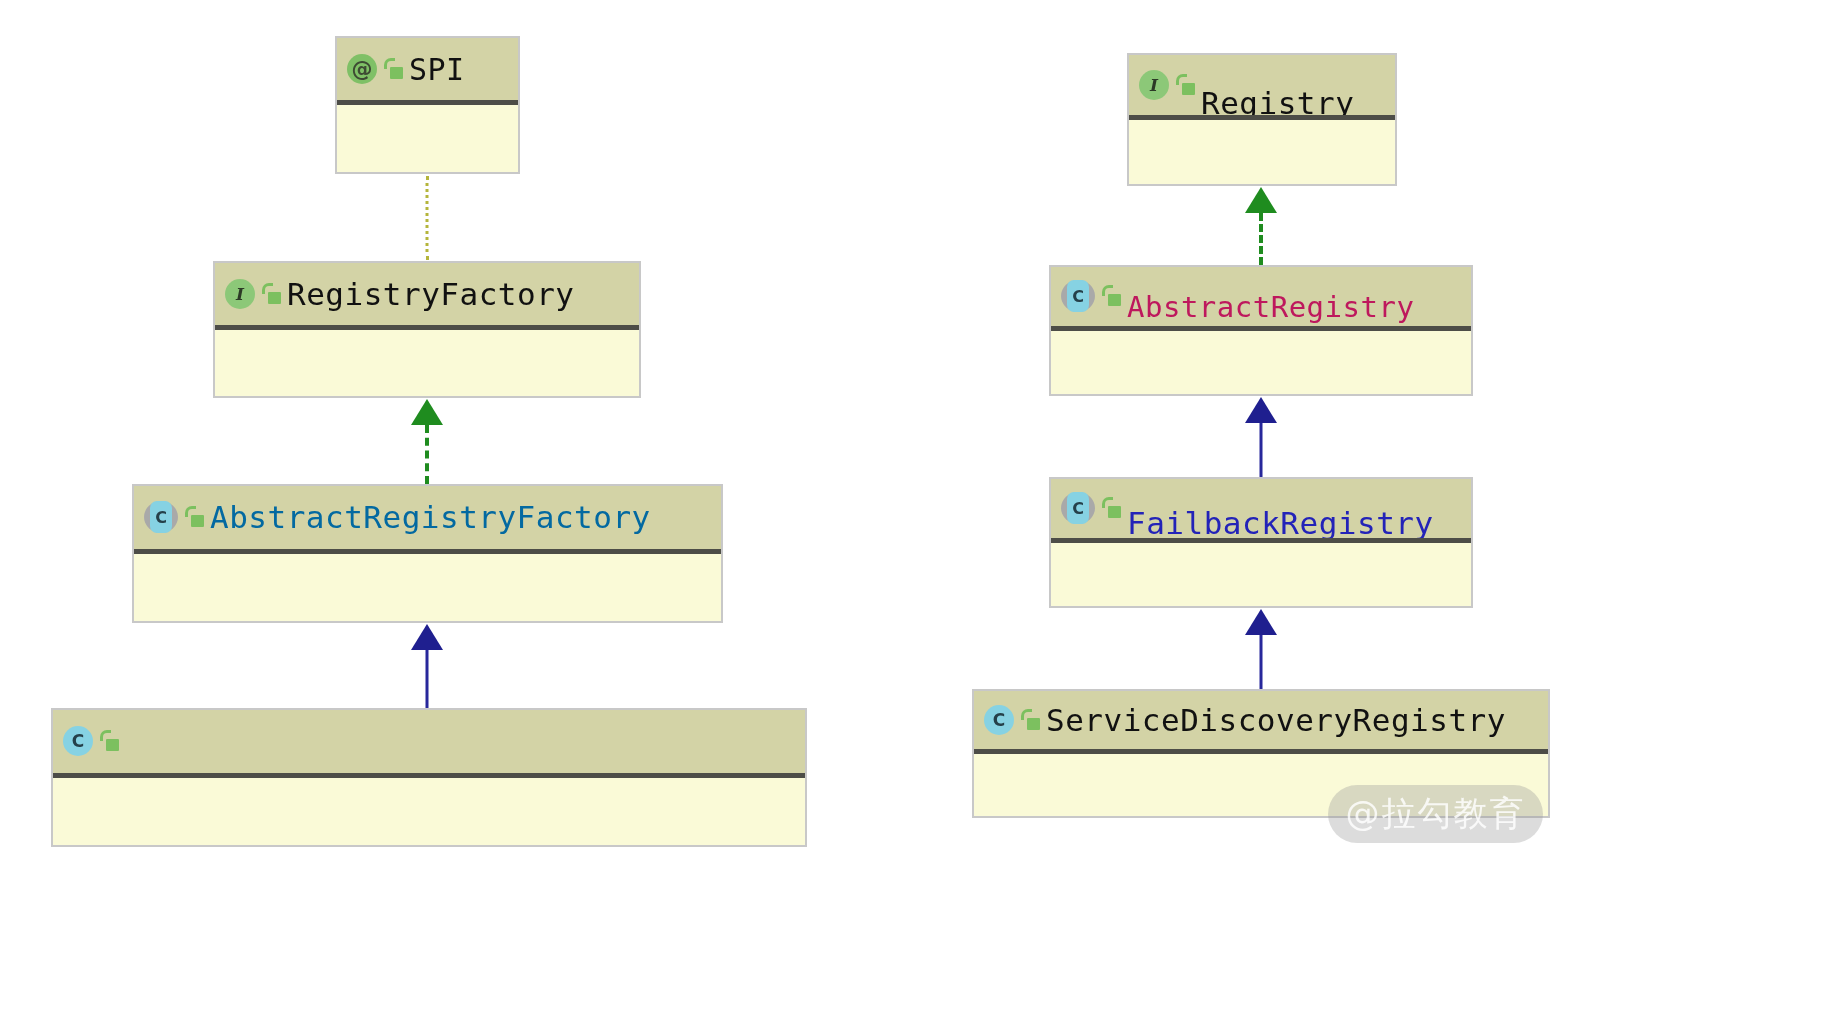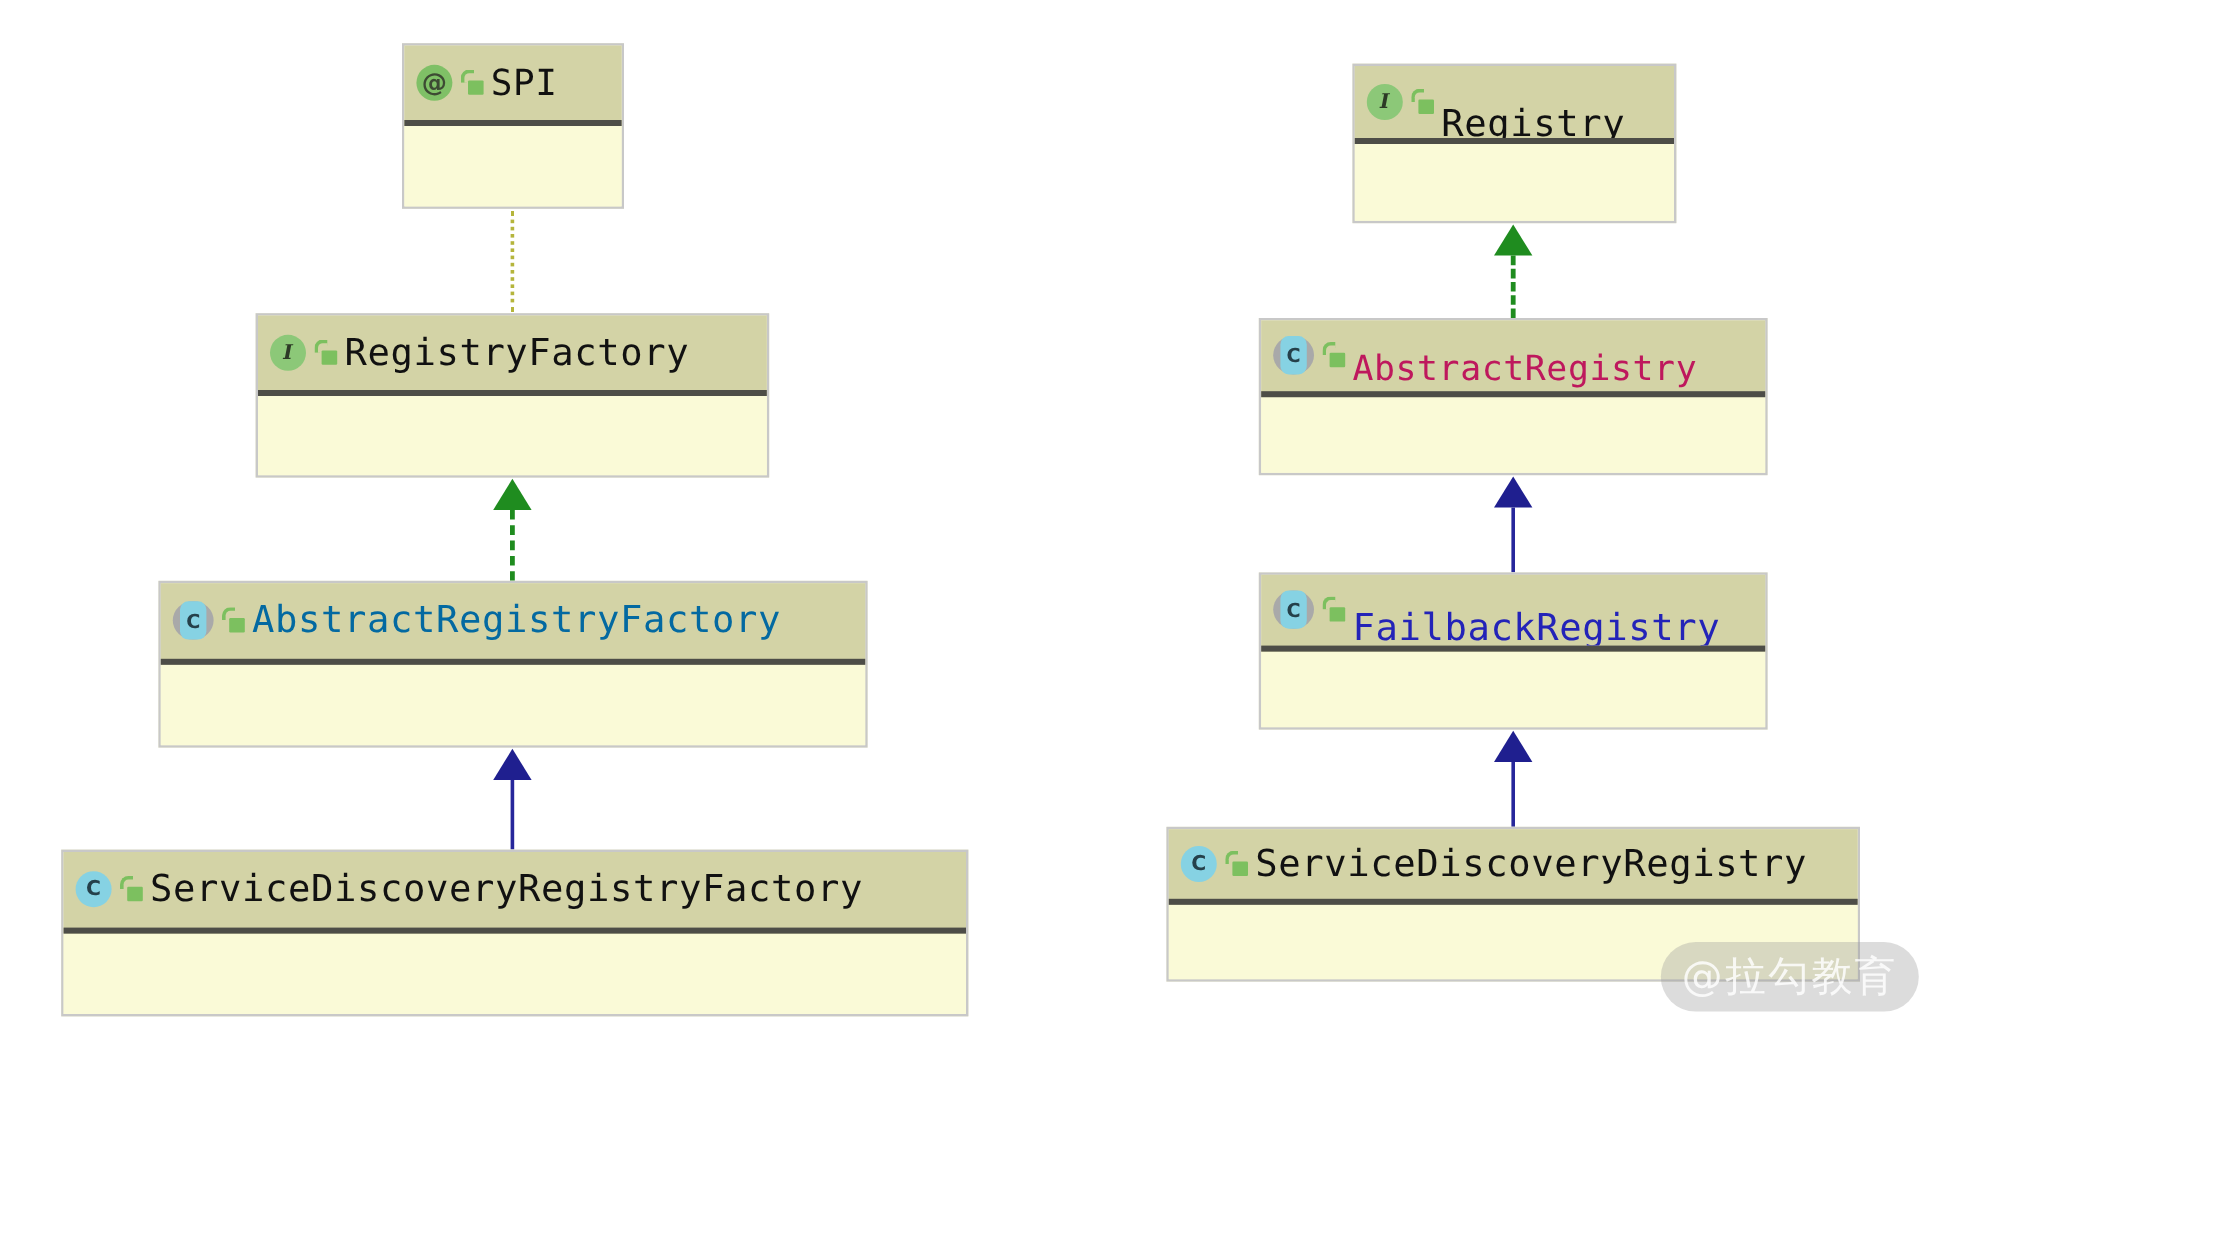--- a/index.html
+++ b/index.html
@@ -267,21 +267,20 @@
       <div class="uml-header">
         <div class="icon-wrap">
           <div class="stereo clazz">
             <span>C</span>
           </div>
           <div class="lock">
             <div class="shackle"></div>
             <div class="bodyb"></div>
           </div>
         </div>
-        <div class="uml-title" style="font-size: 31px; color: rgb(17, 17, 17);">ServiceDiscoveryRegistryFactory</div>
       </div>
       <div class="uml-body"></div>
     </div>
     <div class="uml-box" style="left: 1127px; top: 53px; width: 270px; height: 133px;">
       <div class="uml-header">
         <div class="icon-wrap">
           <div class="stereo interface">
             <span>I</span>
           </div>
           <div class="lock">
@@ -331,14 +330,14 @@
           </div>
           <div class="lock">
             <div class="shackle"></div>
             <div class="bodyb"></div>
           </div>
         </div>
         <div class="uml-title" style="font-size: 31px; color: rgb(17, 17, 17);">ServiceDiscoveryRegistry</div>
       </div>
       <div class="uml-body"></div>
     </div>
-    <div id="watermark" style="left: 1384px; top: 785px; width: 215px; height: 58px;">@拉勾教育</div>
+    <div id="watermark" style="left: 1328px; top: 785px; width: 215px; height: 58px;">@拉勾教育</div>
   </div>
 
 </body></html>

